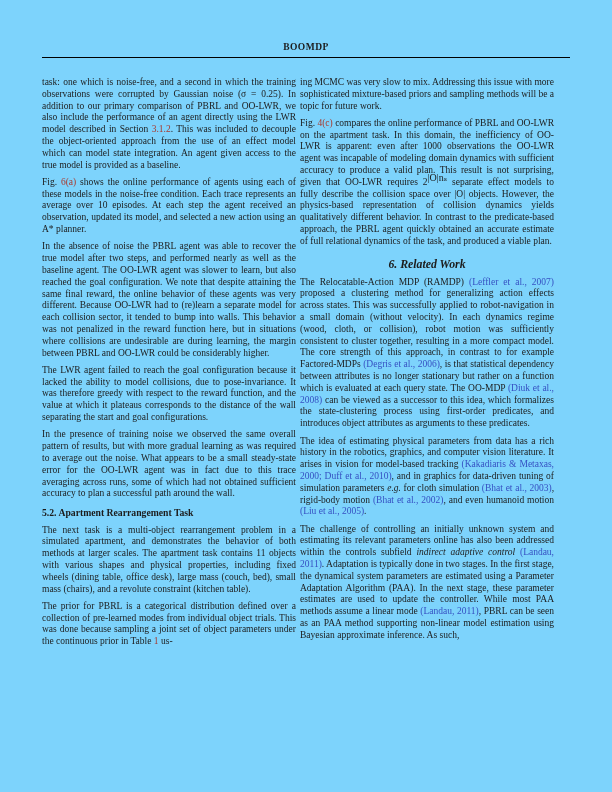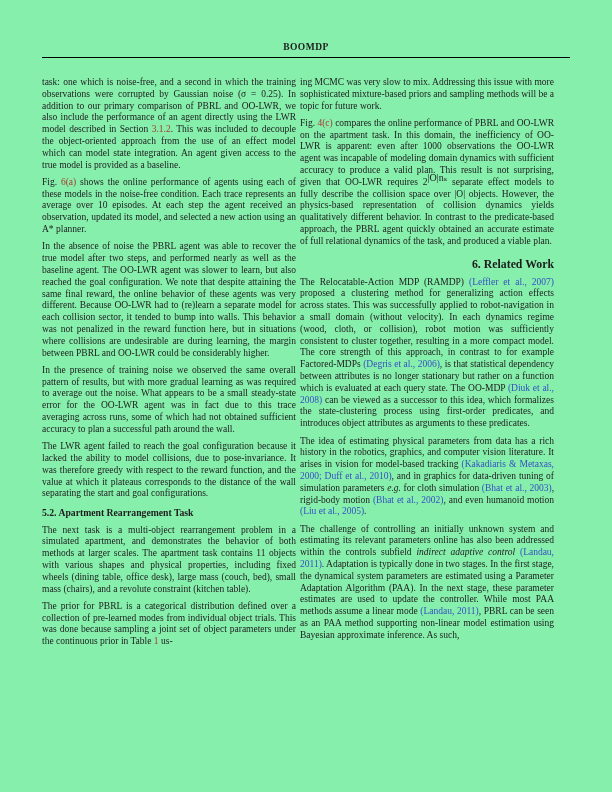--- a/index.html
+++ b/index.html
@@ -1,20 +1,20 @@
 <!DOCTYPE html>
 <html lang="en" style="--ref-color: #a8392e; --cite-color: #3550c2;"><head>
 <meta charset="utf-8">
 <style>
   html, body { margin: 0; padding: 0; background: #ffffff; }
   .sheet {
     position: relative;
     width: 612px;
     height: 792px;
-    background: #86efac;
+    background: #7dd3fc;
     overflow: hidden;
     font-family: "Liberation Serif", "DejaVu Serif", serif;
     color: #1c1c1c;
     box-sizing: border-box;
   }
   .pg-header { padding-top: 42px; }
   .running-title {
     text-align: center;
     font-weight: bold;
     font-size: 9.5px;
@@ -44,42 +44,43 @@
   .col h3 {
     font-size: 9.7px;
     line-height: 12px;
     margin: 7px 0 5.5px 0;
     text-align: left;
   }
   .col h2 {
     font-size: 11.8px;
     line-height: 14px;
     margin: 9px 0 6px 0;
-    text-align: right;
+    text-align: center;
+    font-style: italic;
   }
   .ref  { color: var(--ref-color, #a8392e); cursor: pointer; }
   .cite { color: var(--cite-color, #3550c2); cursor: pointer; }
   sup { font-size: 10px; line-height: 0; }
   em { }
 </style>
 </head>
 <body>
 
 <div class="sheet">
   <div class="pg-header">
     <div class="running-title">BOOMDP</div>
     <hr class="header-rule">
   </div>
   <div class="columns">
     <div class="col">
         <p>task: one which is noise-free, and a second in which the training observations were corrupted by Gaussian noise (σ = 0.25). In addition to our primary comparison of PBRL and OO-LWR, we also include the performance of an agent directly using the LWR model described in Section <span class="ref">3.1.2</span>. This was included to decouple the object-oriented approach from the use of an effect model which can model state integration. An agent given access to the true model is provided as a baseline.</p>
         <p>Fig. <span class="ref">6(a)</span> shows the online performance of agents using each of these models in the noise-free condition. Each trace represents an average over 10 episodes. At each step the agent received an observation, updated its model, and selected a new action using an A* planner.</p>
         <p>In the absence of noise the PBRL agent was able to recover the true model after two steps, and performed nearly as well as the baseline agent. The OO-LWR agent was slower to learn, but also reached the goal configuration. We note that despite attaining the same final reward, the online behavior of these agents was very different. Because OO-LWR had to (re)learn a separate model for each collision sector, it tended to bump into walls. This behavior was not penalized in the reward function here, but in situations where collisions are undesirable are during learning, the margin between PBRL and OO-LWR could be considerably higher.</p>
+        <p>The LWR agent failed to reach the goal configuration because it lacked the ability to model collisions, due to pose-invariance. It was therefore greedy with respect to the reward function, and the value at which it plateaus corresponds to the distance of the wall separating the start and goal configurations.</p>
         <p>In the presence of training noise we observed the same overall pattern of results, but with more gradual learning as was required to average out the noise. What appears to be a small steady-state error for the OO-LWR agent was in fact due to this trace averaging across runs, some of which had not obtained sufficient accuracy to plan a successful path around the wall.</p>
-        <p>The LWR agent failed to reach the goal configuration because it lacked the ability to model collisions, due to pose-invariance. It was therefore greedy with respect to the reward function, and the value at which it plateaus corresponds to the distance of the wall separating the start and goal configurations.</p>
         <h3>5.2. Apartment Rearrangement Task</h3>
         <p>The next task is a multi-object rearrangement problem in a simulated apartment, and demonstrates the behavior of both methods at larger scales. The apartment task contains 11 objects with various shapes and physical properties, including fixed wheels (dining table, office desk), large mass (couch, bed), small mass (chairs), and a revolute constraint (kitchen table).</p>
         <p>The prior for PBRL is a categorical distribution defined over a collection of pre-learned modes from individual object trials. This was done because sampling a joint set of object parameters under the continuous prior in Table <span class="ref">1</span> us-</p>
       </div>
     <div class="col">
         <p>ing MCMC was very slow to mix. Addressing this issue with more sophisticated mixture-based priors and sampling methods will be a topic for future work.</p>
         <p>Fig. <span class="ref">4(c)</span> compares the online performance of PBRL and OO-LWR on the apartment task. In this domain, the inefficiency of OO-LWR is apparent: even after 1000 observations the OO-LWR agent was incapable of modeling domain dynamics with sufficient accuracy to produce a valid plan. This result is not surprising, given that OO-LWR requires 2<sup>|O|nₛ</sup> separate effect models to fully describe the collision space over |O| objects. However, the physics-based representation of collision dynamics yields qualitatively different behavior. In contrast to the predicate-based approach, the PBRL agent quickly obtained an accurate estimate of full relational dynamics of the task, and produced a viable plan.</p>
         <h2>6. Related Work</h2>
         <p>The Relocatable-Action MDP (RAMDP) <span class="cite">(Leffler et al., 2007)</span> proposed a clustering method for generalizing action effects across states. This was successfully applied to robot-navigation in a small domain (without velocity). In each dynamics regime (wood, cloth, or collision), robot motion was sufficiently consistent to cluster together, resulting in a more compact model. The core strength of this approach, in contrast to for example Factored-MDPs <span class="cite">(Degris et al., 2006)</span>, is that statistical dependency between attributes is no longer stationary but rather on a function which is evaluated at each query state. The OO-MDP <span class="cite">(Diuk et al., 2008)</span> can be viewed as a successor to this idea, which formalizes the state-clustering process using first-order predicates, and introduces object attributes as arguments to these predicates.</p>
         <p>The idea of estimating physical parameters from data has a rich history in the robotics, graphics, and computer vision literature. It arises in vision for model-based tracking <span class="cite">(Kakadiaris &amp; Metaxas, 2000; Duff et al., 2010)</span>, and in graphics for data-driven tuning of simulation parameters <em>e.g.</em> for cloth simulation <span class="cite">(Bhat et al., 2003)</span>, rigid-body motion <span class="cite">(Bhat et al., 2002)</span>, and even humanoid motion <span class="cite">(Liu et al., 2005)</span>.</p>

